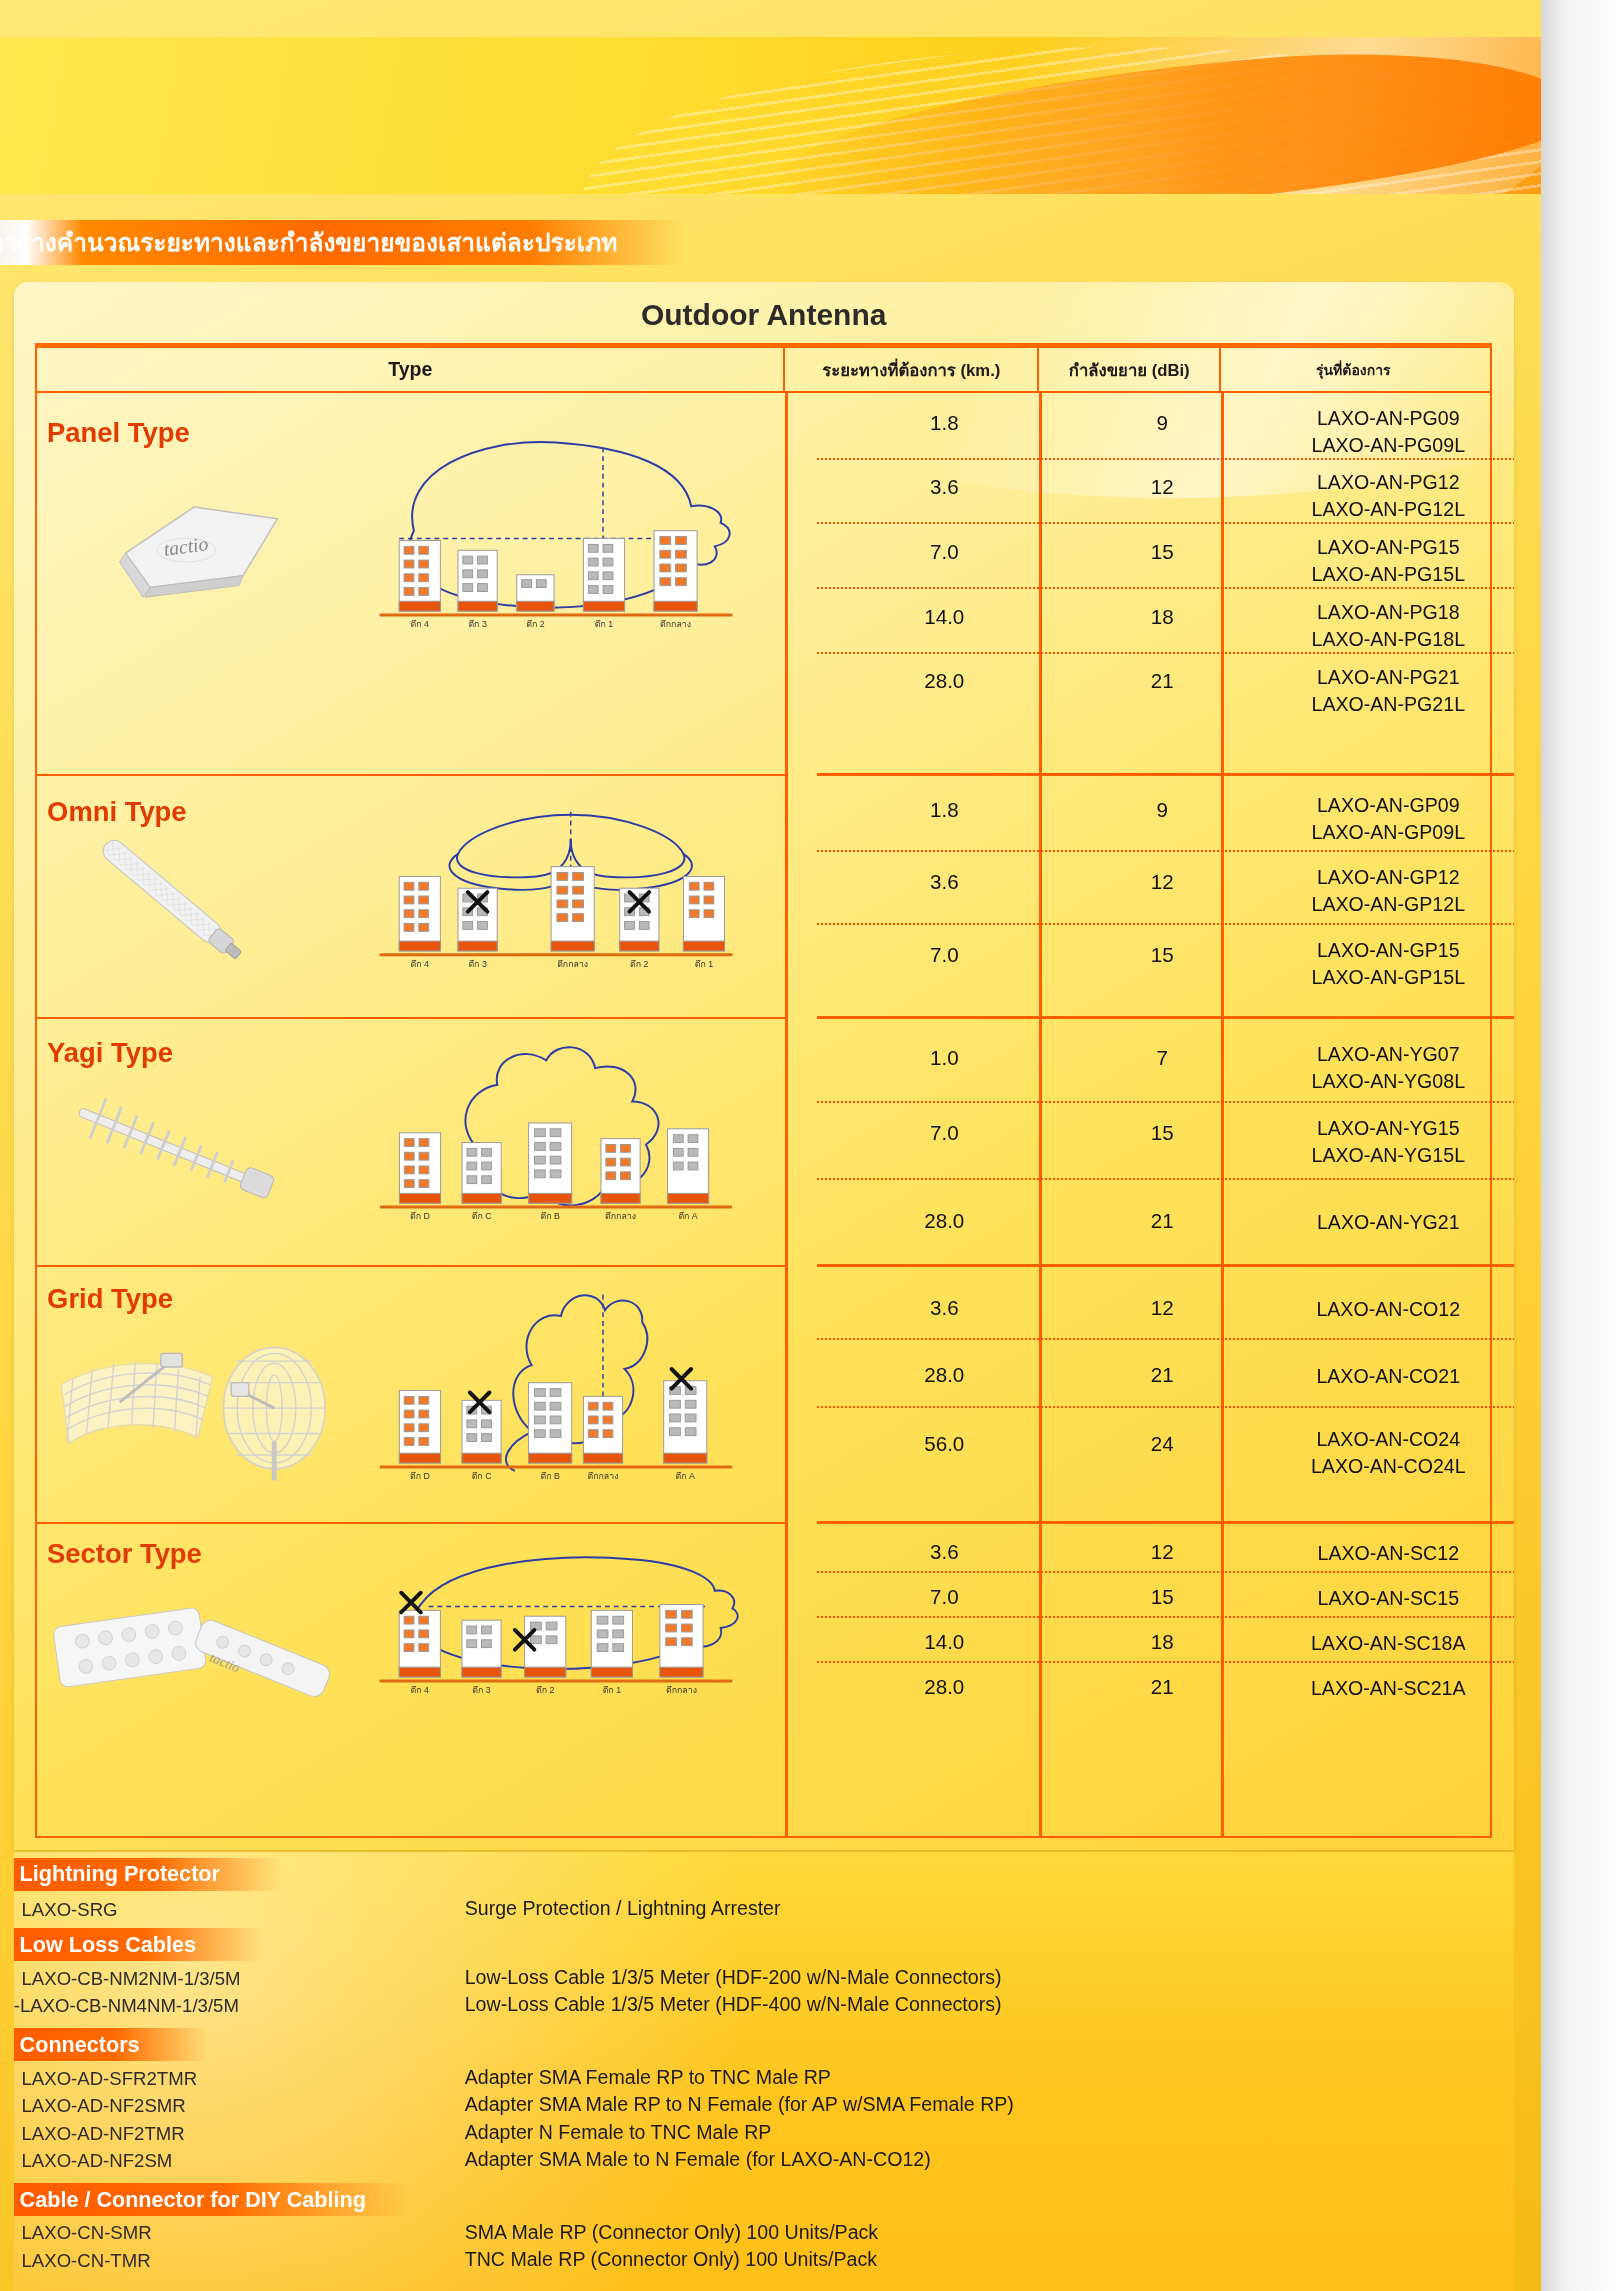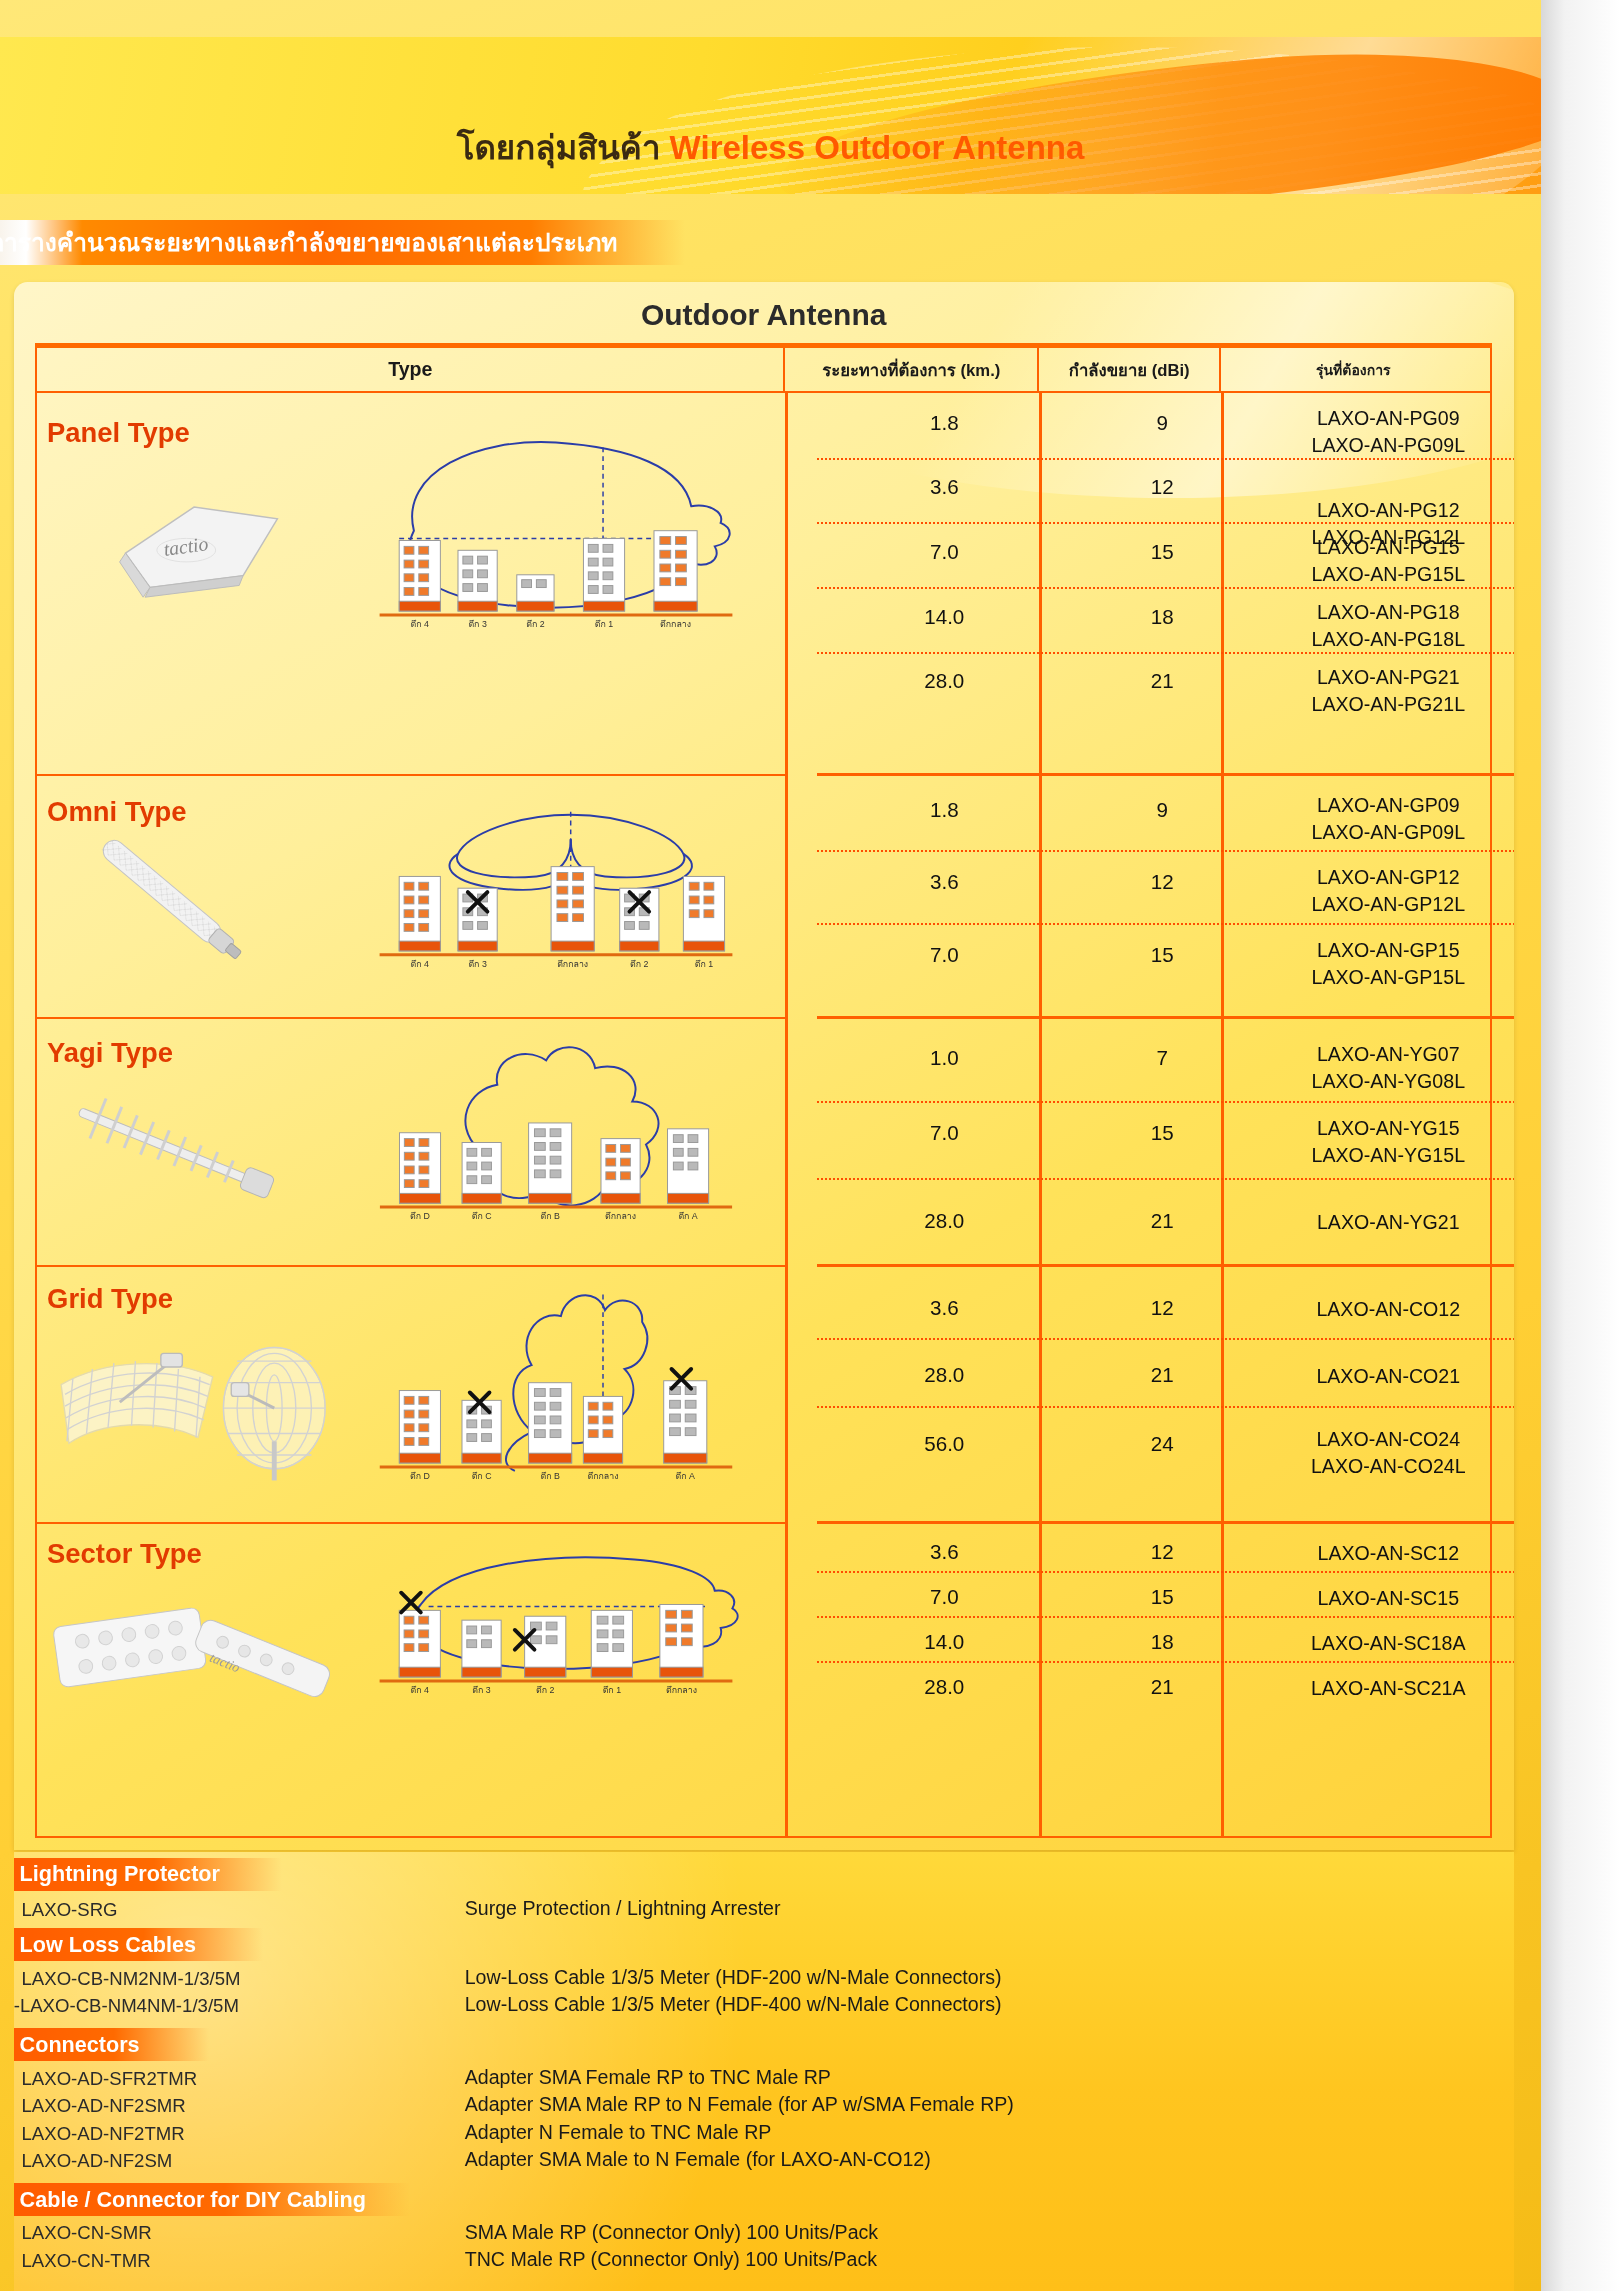--- a/index.html
+++ b/index.html
@@ -135,23 +135,20 @@
 </style>
 </head>
 <body>
 
 <div id="sheet">
 
   <div class="banner">
     <div class="swoosh"></div>
     <div class="swoosh2"></div>
     <div class="orangewave"></div>
-    <div class="banner-sub">
-      <span>โดยกลุ่มสินค้า </span><span class="en">Wireless Outdoor Antenna</span>
-    </div>
   </div>
 
   <div class="redbar">
     <span>ตารางคำนวณระยะทางและกำลังขยายของเสาแต่ละประเภท</span>
   </div>
 
   <div class="panel">
     <div class="sheen"></div>
     <div class="panel-title">Outdoor Antenna</div>
     <div class="panel-title-underline"></div>
@@ -260,21 +257,21 @@
         <div class="cell cell-dist" style="top:17.6px;">1.8</div>
         <div class="cell cell-gain" style="top:17.6px;">9</div>
         <div class="cell cell-model" style="top:11.8px;">
           <div class="modelline">LAXO-AN-PG09</div>
           <div class="modelline">LAXO-AN-PG09L</div>
         </div>
         <div class="rowsep" style="top:65px;"></div>
 
         <div class="cell cell-dist" style="top:82px;">3.6</div>
         <div class="cell cell-gain" style="top:82px;">12</div>
-        <div class="cell cell-model" style="top:76px;margin-top:28px;">
+        <div class="cell cell-model" style="top:76px;">
           <div class="modelline">LAXO-AN-PG12</div>
           <div class="modelline">LAXO-AN-PG12L</div>
         </div>
         <div class="rowsep" style="top:129px;"></div>
 
         <div class="cell cell-dist" style="top:147px;">7.0</div>
         <div class="cell cell-gain" style="top:147px;">15</div>
         <div class="cell cell-model" style="top:141px;">
           <div class="modelline">LAXO-AN-PG15</div>
           <div class="modelline">LAXO-AN-PG15L</div>

